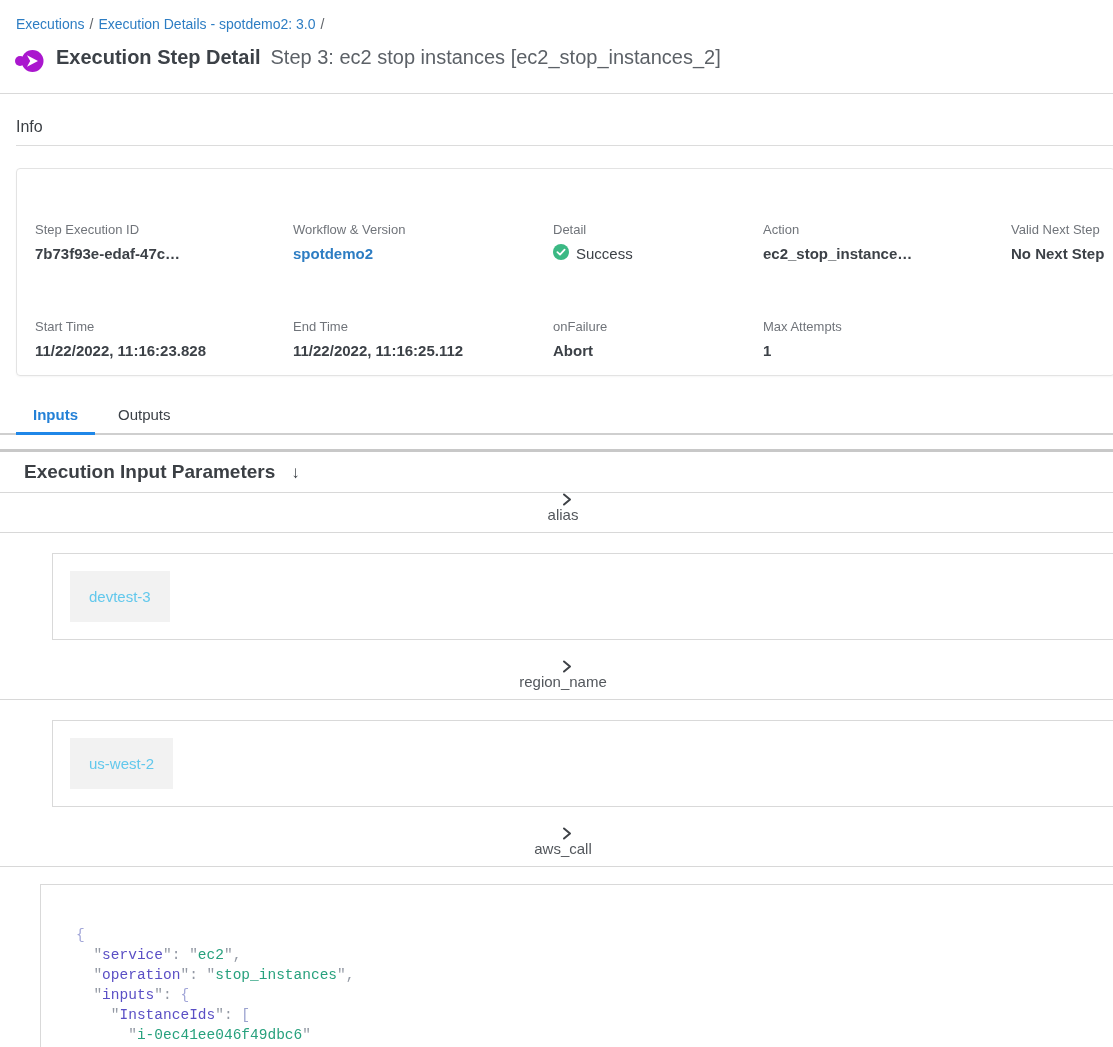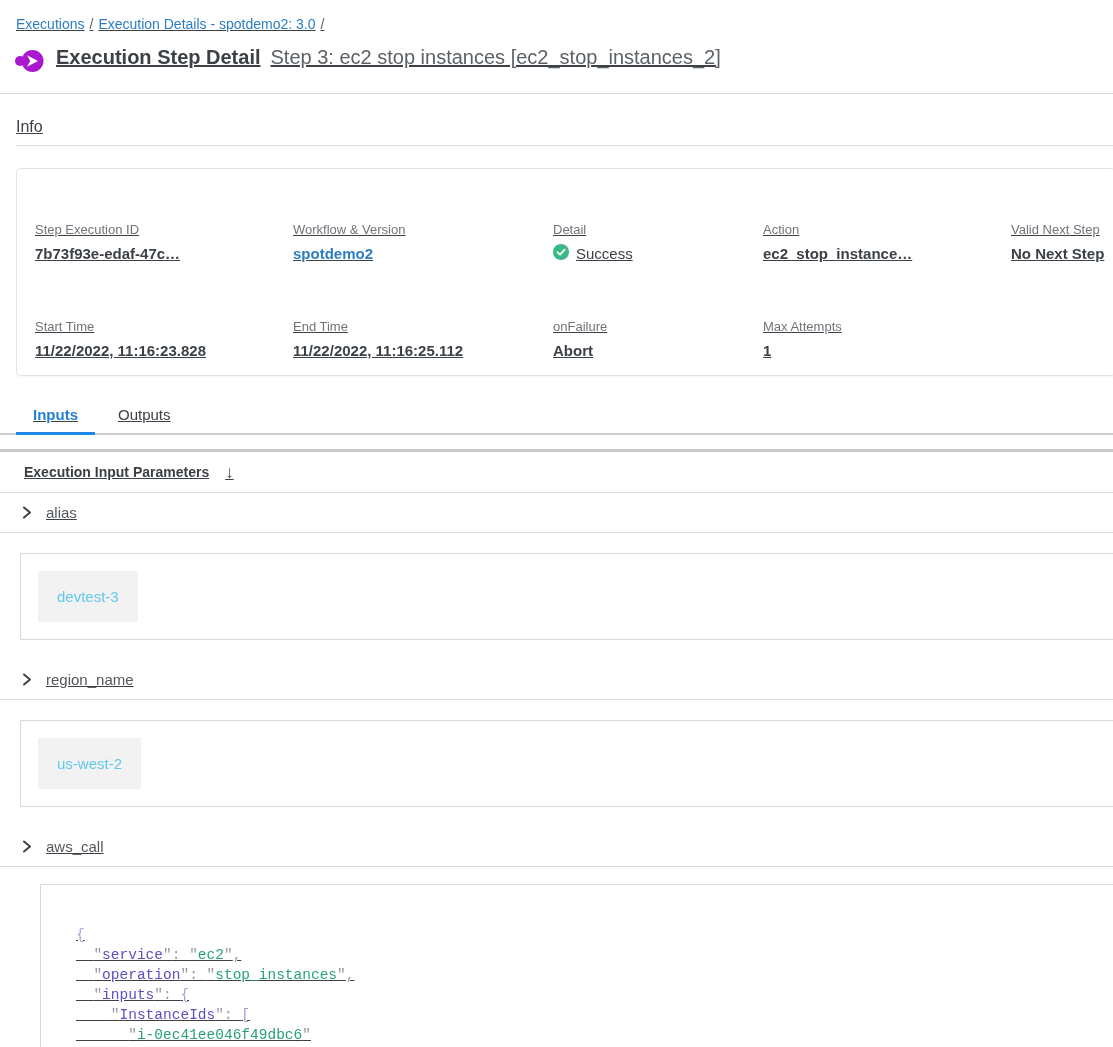--- a/index.html
+++ b/index.html
@@ -2,21 +2,21 @@
 <html><head>
 <meta charset="utf-8">
 <style>
   * { margin:0; padding:0; box-sizing:border-box; }
   html,body { background:#fff; }
   body {
     width:1113px; height:1047px; overflow:hidden;
     font-family:"Liberation Sans","DejaVu Sans",sans-serif;
     color:#3c4147;
   }
-  .page { width:1113px; height:1047px; overflow:hidden; position:relative;text-decoration:underline; }
+  .page { width:1113px; height:1047px; overflow:hidden; position:relative; }
 
   
   .breadcrumb { padding:16px 0 0 16px; font-size:14px; line-height:16px; }
   .breadcrumb a { color:#2d7dc3; text-decoration:none; cursor:pointer; }
   .breadcrumb .sep { color:#5f6368; margin:0 5px; }
 
   
   .header-row { display:flex; align-items:flex-start; gap:12px; padding:14px 18px 0 14px; }
   .logo-icon { width:30px; height:30px; flex:0 0 auto; }
   .page-title { font-size:20px; font-weight:700; color:#3c4147; white-space:nowrap; }
@@ -45,29 +45,29 @@
   .tabbar { margin-top:22px; display:flex; border-bottom:2px solid #cfcfcf; padding-left:16px; }
   .tab { font-size:15px; padding:8px 17px 10px 17px; cursor:pointer; color:#3c4147; position:relative; }
   .tab.active { color:#2481d7; font-weight:600; }
   .tab.active::after { content:""; position:absolute; left:0; right:0; bottom:-2px; height:3px; background:#1f87e8; }
   .tab + .tab { margin-left:6px; }
 
   .thick-divider { border:none; border-top:3px solid #c8c8c8; margin-top:14px; }
 
   
   .params-heading-row { height:41px; display:flex; align-items:center; padding-left:24px; border-bottom:1px solid #d8d8d8; }
-  .params-heading { font-size:14px; font-weight:600; color:#3b3f44; }
+  .params-heading { font-size:19px; font-weight:600; color:#3b3f44; }
   .down-arrow { font-size:17px; font-weight:700; color:#3c4147; margin-left:16px; cursor:pointer; line-height:1; }
 
   
-  .section-header { height:40px; display:flex; align-items:center; border-bottom:1px solid #d8d8d8; cursor:pointer; }
+  .section-header { height:40px; display:flex; align-items:center; border-bottom:1px solid #d8d8d8; cursor:pointer;flex-direction:column; }
   .chevron { width:13px; height:13px; margin-left:20px; flex:0 0 auto; }
   .section-label { font-size:15px; color:#53575c; margin-left:13px; }
 
-  .section-content { padding:20px 0 20px 20px; }
+  .section-content { padding:20px 0 20px 20px;margin-left:32px; }
   .param-box {
     border:1px solid #d9d9d9; margin-right:-2px; padding:17px;
   }
   .param-chip {
     display:inline-block; background:#f2f2f2; padding:17px 19px;
     font-size:15px; color:#62c8ec; min-width:98px;
   }
 
   
   .code-box {

